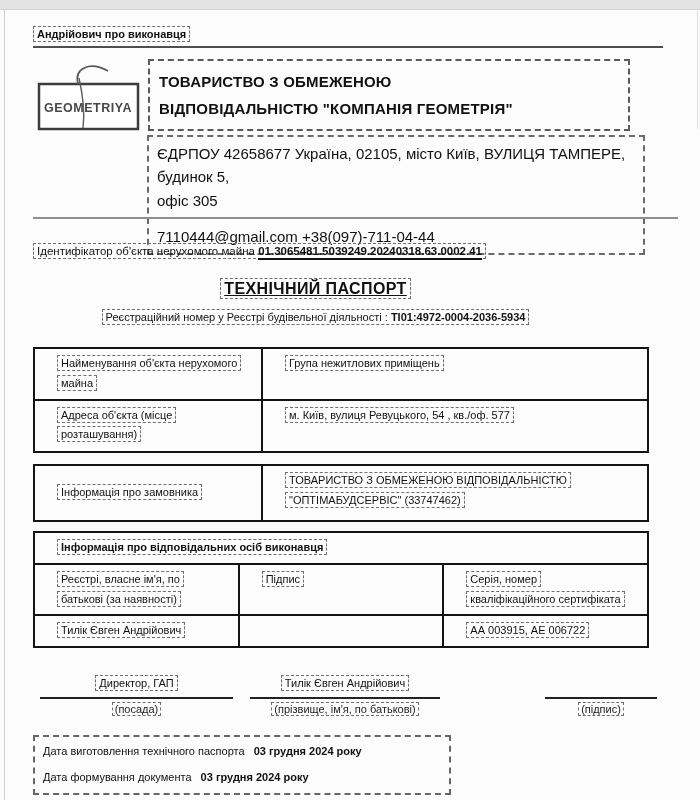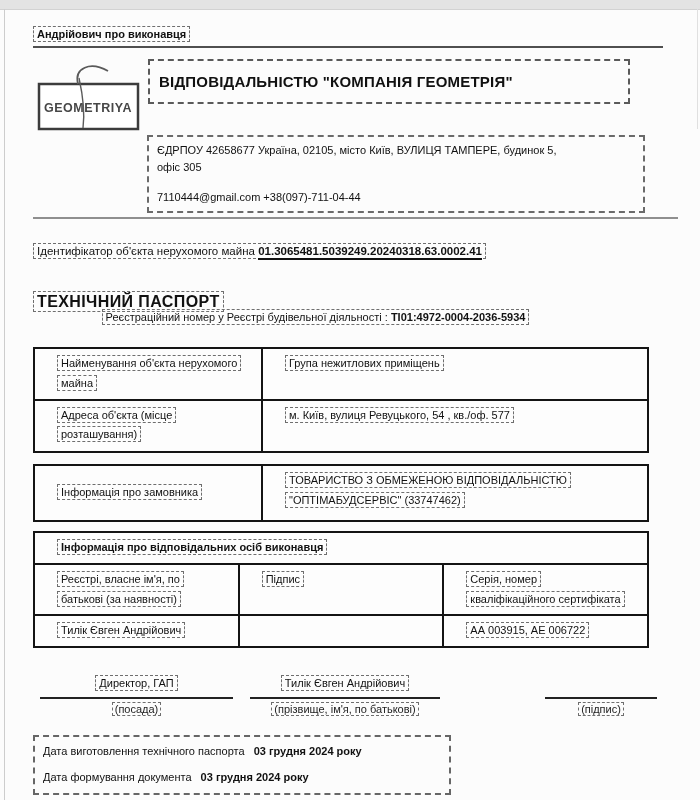--- a/index.html
+++ b/index.html
@@ -20,27 +20,27 @@
   .sec-exec{position:absolute;left:33px;top:28px;font-size:11px;font-weight:bold;}
   .hr1{position:absolute;left:33px;top:46px;width:630px;height:2px;background:#4f4f4f;}
   .logo-wrap{position:absolute;left:34px;top:58px;width:112px;height:80px;}
   .company-box{
     position:absolute;left:148px;top:59px;width:460px;
     border:2px dashed #5a5a5a;padding:7px 9px;
     font-size:15px;font-weight:bold;line-height:1.8;letter-spacing:.2px;
   }
   .contact-box{
     position:absolute;left:147px;top:135px;width:478px;
-    border:2px dashed #6a6a6a;padding:5px 8px;font-size:11px;line-height:1.55;
+    border:2px dashed #6a6a6a;padding:5px 8px;font-size:15px;line-height:1.55;
   }
   .contact-email{margin-top:13px;}
   .hr2{position:absolute;left:33px;top:217px;width:645px;height:2px;background:#8f8f8f;}
   .identifier{position:absolute;left:33px;top:241px;font-size:11.5px;line-height:1.9;}
   .id-value{font-weight:bold;border-bottom:2px solid #111;padding-bottom:1px;}
-  .title-row{position:absolute;left:33px;top:293px;width:565px;}
+  .title-row{position:absolute;left:33px;top:280px;width:565px;text-align:center;text-decoration:underline;}
   .title-text{font-size:16px;font-weight:bold;letter-spacing:.4px;}
   .registry-row{position:absolute;left:33px;top:311px;width:565px;text-align:center;font-size:11px;}
   .registry-value{font-weight:bold;}
 
   table{border-collapse:collapse;table-layout:fixed;background:#fdfdfd;}
   td{border:2px solid #141414;font-size:11px;padding:5px 22px;vertical-align:top;line-height:1.8;}
   .tbl1{position:absolute;left:33px;top:347px;width:616px;}
   .tbl1 .c1{width:182px;}
   .tbl1 .r1{height:44px;}
   .tbl1 .r2{height:52px;}
@@ -87,20 +87,21 @@
   <div class="logo-wrap">
     <svg width="112" height="80" viewBox="0 0 112 80">
       <rect x="5" y="26" width="99" height="45" fill="#ffffff" stroke="#3c3c3c" stroke-width="2.5"></rect>
       <text x="54" y="54" text-anchor="middle" font-size="12.5" letter-spacing="0.5" fill="#474747" font-family="Liberation Sans, sans-serif" font-weight="bold">GEOMETRIYA</text>
       <path d="M 74 13 C 56 3, 40 10, 44 26" fill="none" stroke="#5a5a5a" stroke-width="1.8"></path>
       <path d="M 45 20 C 49 38, 51 55, 49 70" fill="none" stroke="#5a5a5a" stroke-width="1.4"></path>
     </svg>
   </div>
 
   <div class="company-box">
+    <div>ТОВАРИСТВО З ОБМЕЖЕНОЮ</div>
     <div>ВІДПОВІДАЛЬНІСТЮ "КОМПАНІЯ ГЕОМЕТРІЯ"</div>
   </div>
 
   <div class="contact-box">
     <div>ЄДРПОУ 42658677 Україна, 02105, місто Київ, ВУЛИЦЯ ТАМПЕРЕ, будинок 5,</div>
     <div>офіс 305</div>
     <div class="contact-email">7110444@gmail.com +38(097)-711-04-44</div>
   </div>
 
   <div class="hr2"></div>

